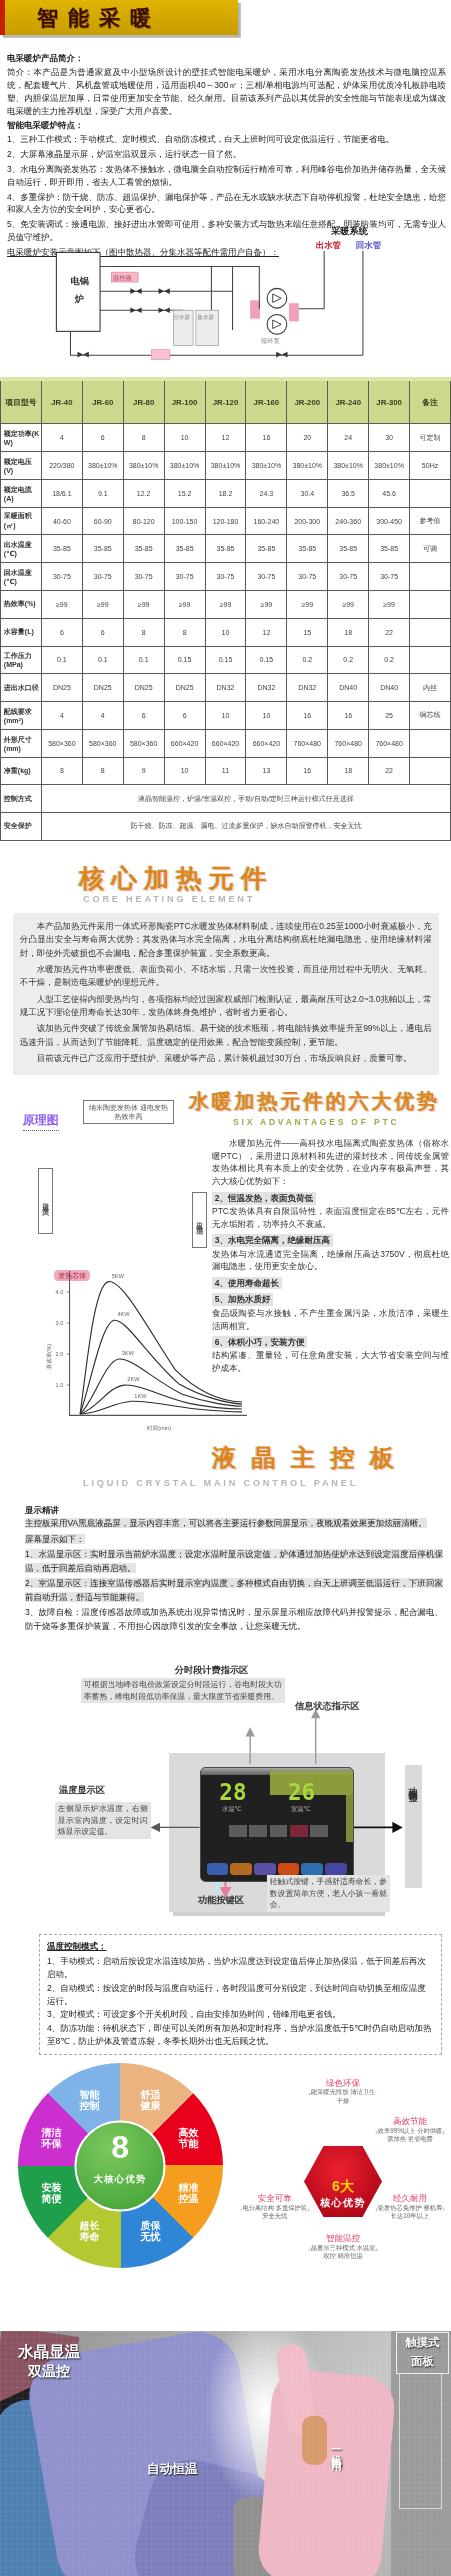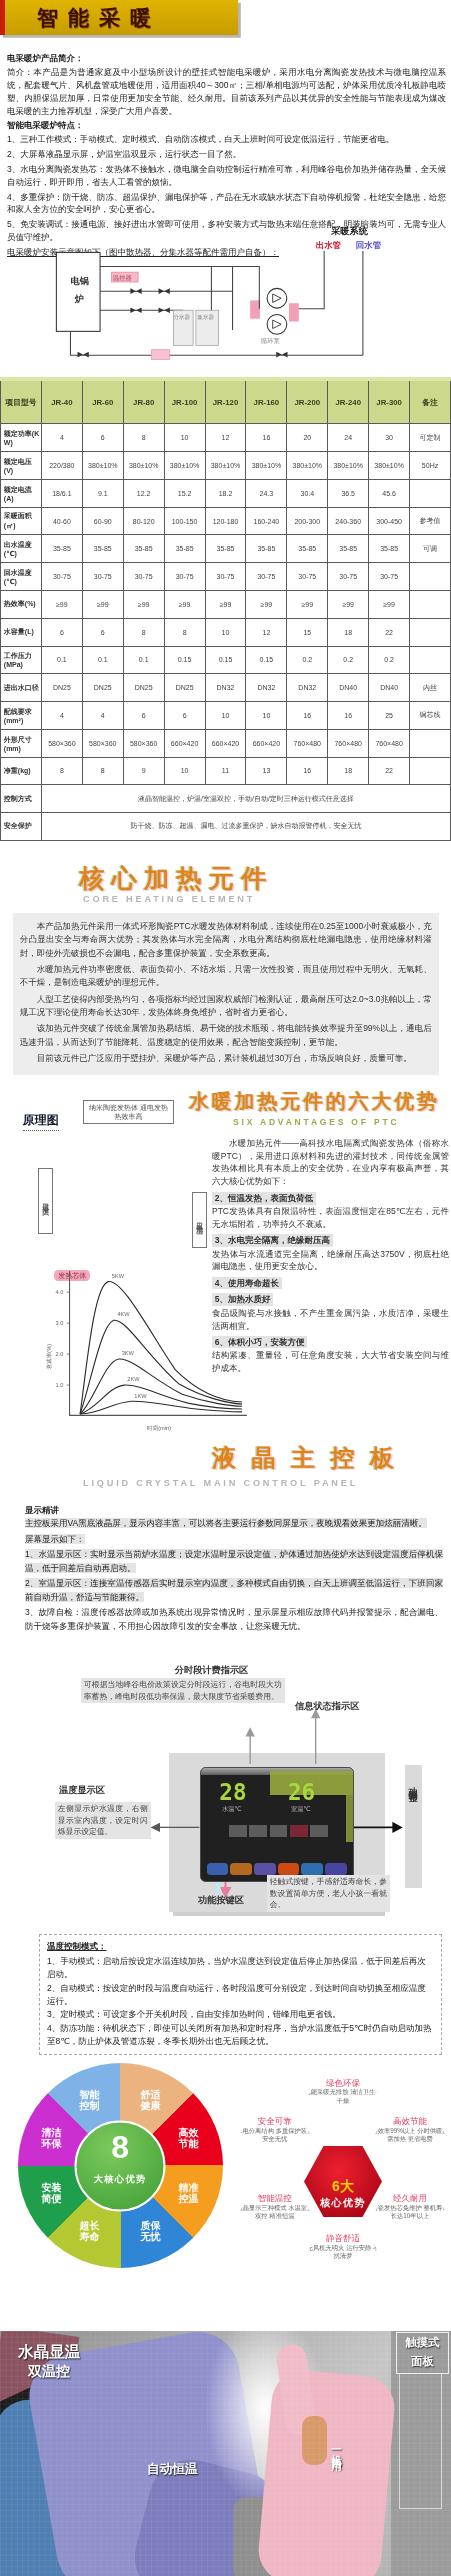--- a/index.html
+++ b/index.html
@@ -30,21 +30,21 @@
 
   
   .sec-title{position:absolute;font-weight:bold;color:#e0831c;text-shadow:-1.4px 0 0 rgba(130,200,90,.45),1.4px 0.7px 0 rgba(235,120,170,.4);}
   .sec-eng{position:absolute;color:#b5b5b5;letter-spacing:2.8px;font-size:9.2px;font-weight:bold;}
 
   .corebox{position:absolute;top:913px;left:12.7px;width:412px;background:#ededed;padding:7px;font-size:8.5px;line-height:13.4px;color:#333;}
   .corebox p{margin:0 0 2.8px 0;text-indent:2em;text-align:justify;}
 
   
   .principle{position:absolute;top:1099px;left:10px;width:212px;height:190px;}
-  .principle .plabel{position:absolute;left:12.7px;top:12.7px;font-size:12px;font-weight:bold;color:#0f172a;border-bottom:1.4px dotted #666;padding-bottom:1.4px;}
+  .principle .plabel{position:absolute;left:12.7px;top:12.7px;font-size:12px;font-weight:bold;color:#8b5cf6;border-bottom:1.4px dotted #666;padding-bottom:1.4px;}
   .callout{position:absolute;border:0.7px solid #777;background:#fff;font-size:7px;color:#555;line-height:9.2px;padding:1.4px 2.1px;text-align:center;}
   .callout.vert{writing-mode:vertical-rl;letter-spacing:0.7px;}
   .pinklabel{position:absolute;background:#f3a8bc;color:#9a2a4a;font-size:7px;padding:0.7px 4.2px;border-radius:4.2px;}
 
   .curves{position:absolute;top:1264px;left:41px;}
   .curves text{fill:#666;font-size:8px;font-family:"Liberation Sans",sans-serif;}
 
   
   .sixcol{position:absolute;top:1137px;left:212px;width:237px;font-size:8.5px;line-height:12.7px;color:#333;}
   .sixcol .intro6{text-indent:2em;margin:0 0 4.2px 0;text-align:justify;}
@@ -592,24 +592,20 @@
         <div class="hex">
           <span class="ht">高效节能</span>
           <span>热效率99%以上 分时供暖按需加热 更省电费</span>
         </div>
 
         <div class="hex">
           <span class="ht">经久耐用</span>
           <span>陶瓷发热芯免维护 整机寿命长达10年以上</span>
         </div>
 
-        <div class="hex">
-          <span class="ht">静音舒适</span>
-          <span>无风机无明火 运行安静 不扰清梦</span>
-        </div>
 
         <div class="hex">
           <span class="ht">智能温控</span>
           <span>液晶显示三种模式 水温室温双控 精准恒温</span>
         </div>
 
         <div class="hex">
           <span class="ht">安全可靠</span>
           <span>水电分离结构 多重保护装置 安全无忧</span>
         </div>

